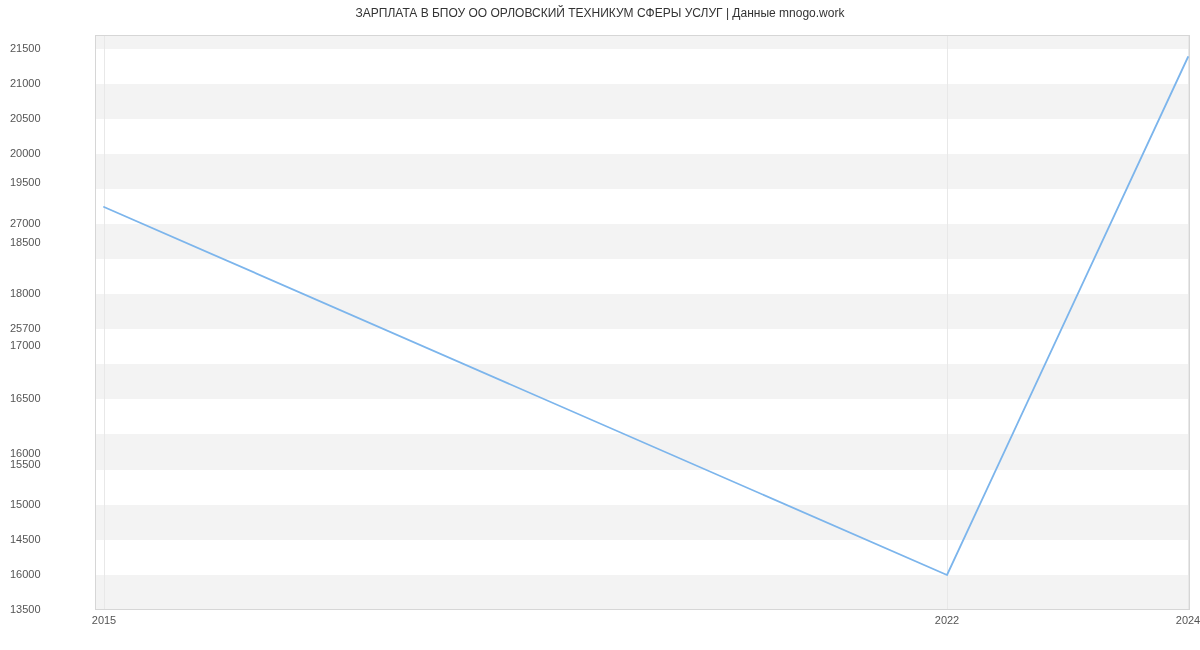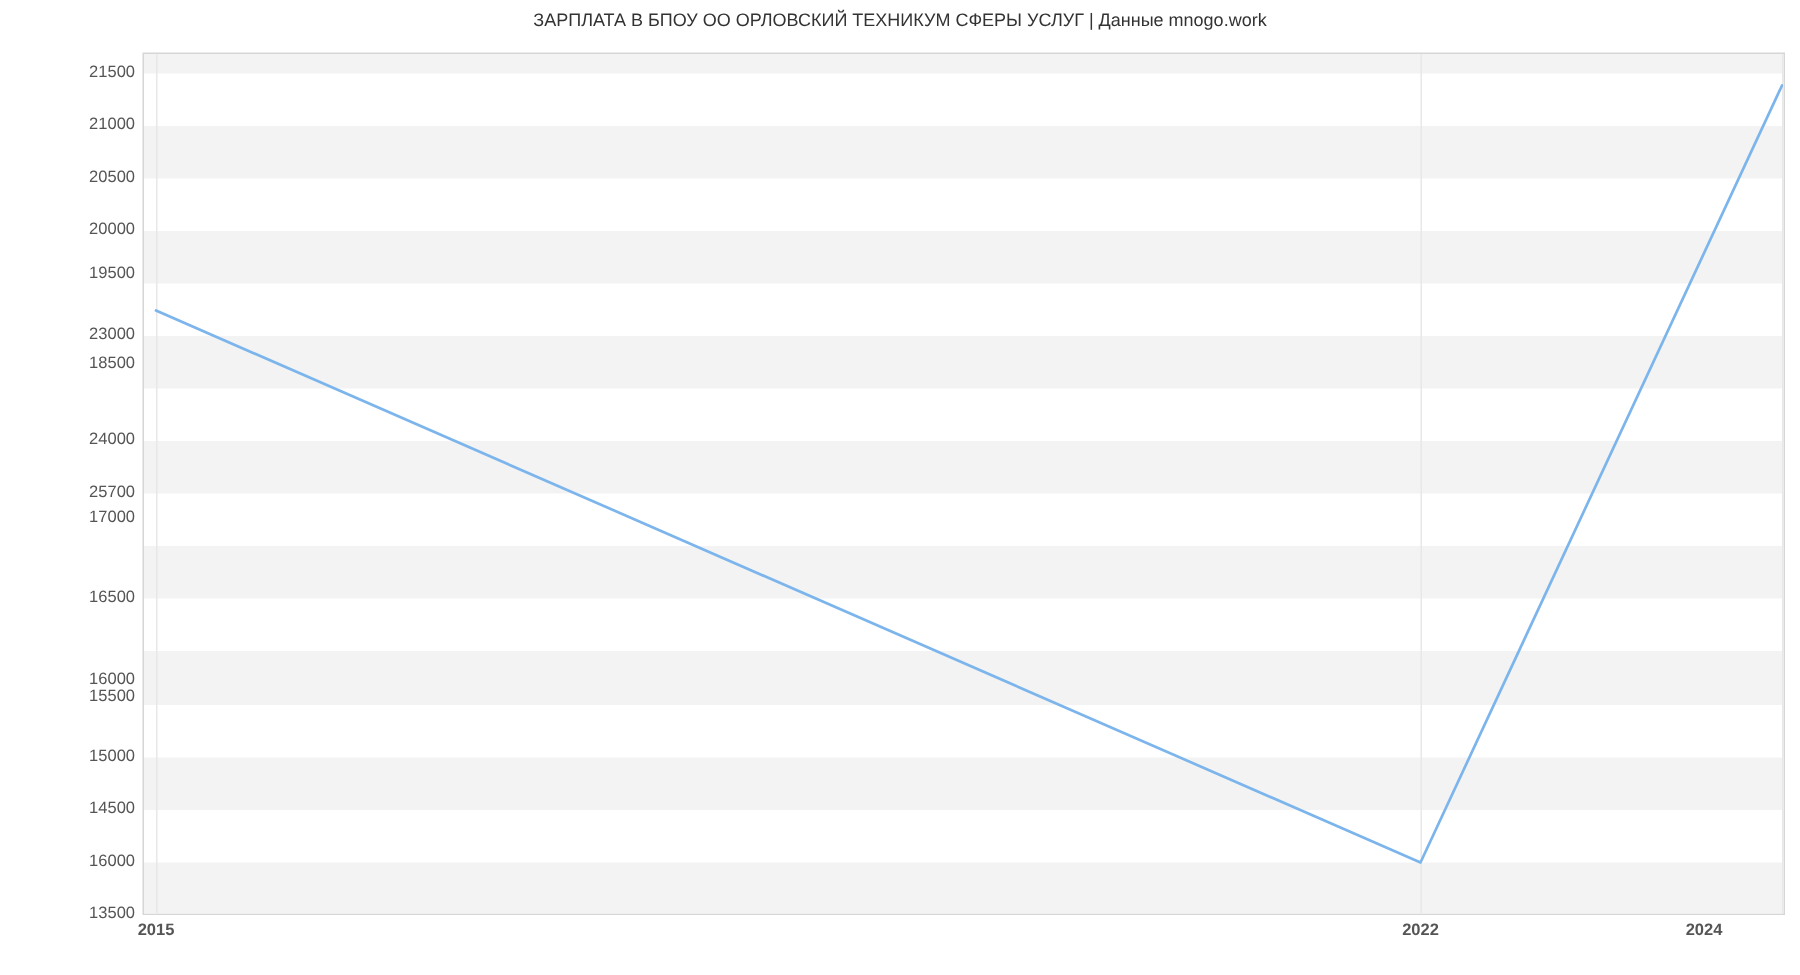--- a/index.html
+++ b/index.html
@@ -46,32 +46,30 @@
     position: absolute;
     top: 0;
     height: 100%;
     width: 0;
     border-left: 1px solid #e8e8e8;
   }
   .ytick {
     position: absolute;
     right: 1110px;
     width: 80px;
-    text-align: right;
     font-size: 11px;
     color: #555;
     transform: translateY(-50%);
   }
   .xtick {
     position: absolute;
     top: 614px;
     font-size: 11px;
     color: #555;
     transform: translateX(-50%);
-    font-weight: bold;
   }
   svg.series {
     position: absolute;
     left: 0;
     top: 0;
     width: 100%;
     height: 100%;
   }
   .line {
     fill: none;
@@ -89,32 +87,32 @@
 
   <div class="ytick" style="top:609px">13500</div>
   <div class="ytick" style="top:574px">16000</div>
   <div class="ytick" style="top:539px">14500</div>
   <div class="ytick" style="top:504px">15000</div>
   <div class="ytick" style="top:464px">15500</div>
   <div class="ytick" style="top:453px">16000</div>
   <div class="ytick" style="top:398px">16500</div>
   <div class="ytick" style="top:345px">17000</div>
   <div class="ytick" style="top:328px">25700</div>
-  <div class="ytick" style="top:293px">24000</div>
+  <div class="ytick" style="top:293px">18000</div>
   <div class="ytick" style="top:242px">18500</div>
-  <div class="ytick" style="top:223px">23000</div>
+  <div class="ytick" style="top:223px">27000</div>
   <div class="ytick" style="top:182px">19500</div>
   <div class="ytick" style="top:153px">20000</div>
   <div class="ytick" style="top:118px">20500</div>
   <div class="ytick" style="top:83px">21000</div>
   <div class="ytick" style="top:48px">21500</div>
 
   <div class="xtick" style="left:104px">2015</div>
   <div class="xtick" style="left:947px">2022</div>
-  <div class="xtick" style="left:1136px">2024</div>
+  <div class="xtick" style="left:1188px">2024</div>
 
   <div class="plot-area">
 
     <div class="hband" style="top:539px;height:35px"></div>
     <div class="hband" style="top:469px;height:35px"></div>
     <div class="hband" style="top:398px;height:36px"></div>
     <div class="hband" style="top:328px;height:35px"></div>
     <div class="hband" style="top:258px;height:35px"></div>
     <div class="hband" style="top:188px;height:35px"></div>
     <div class="hband" style="top:118px;height:35px"></div>

